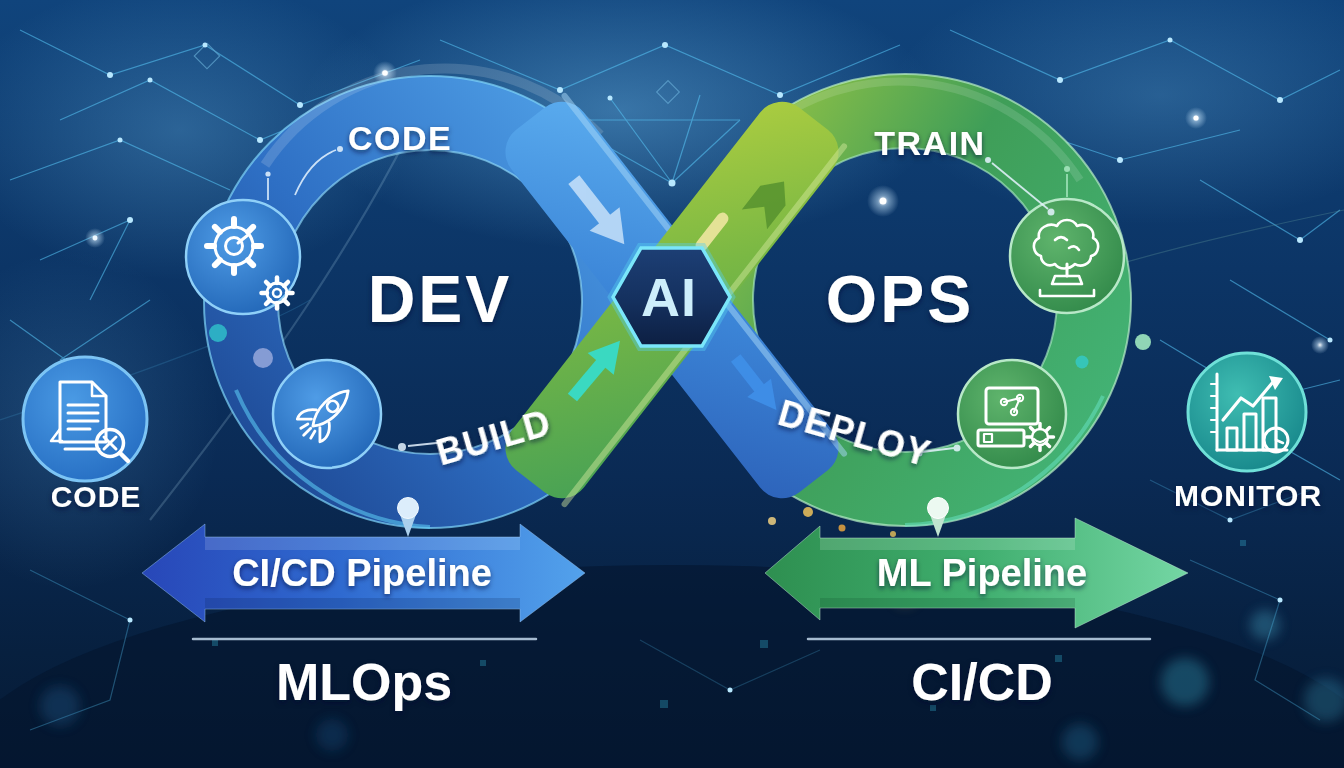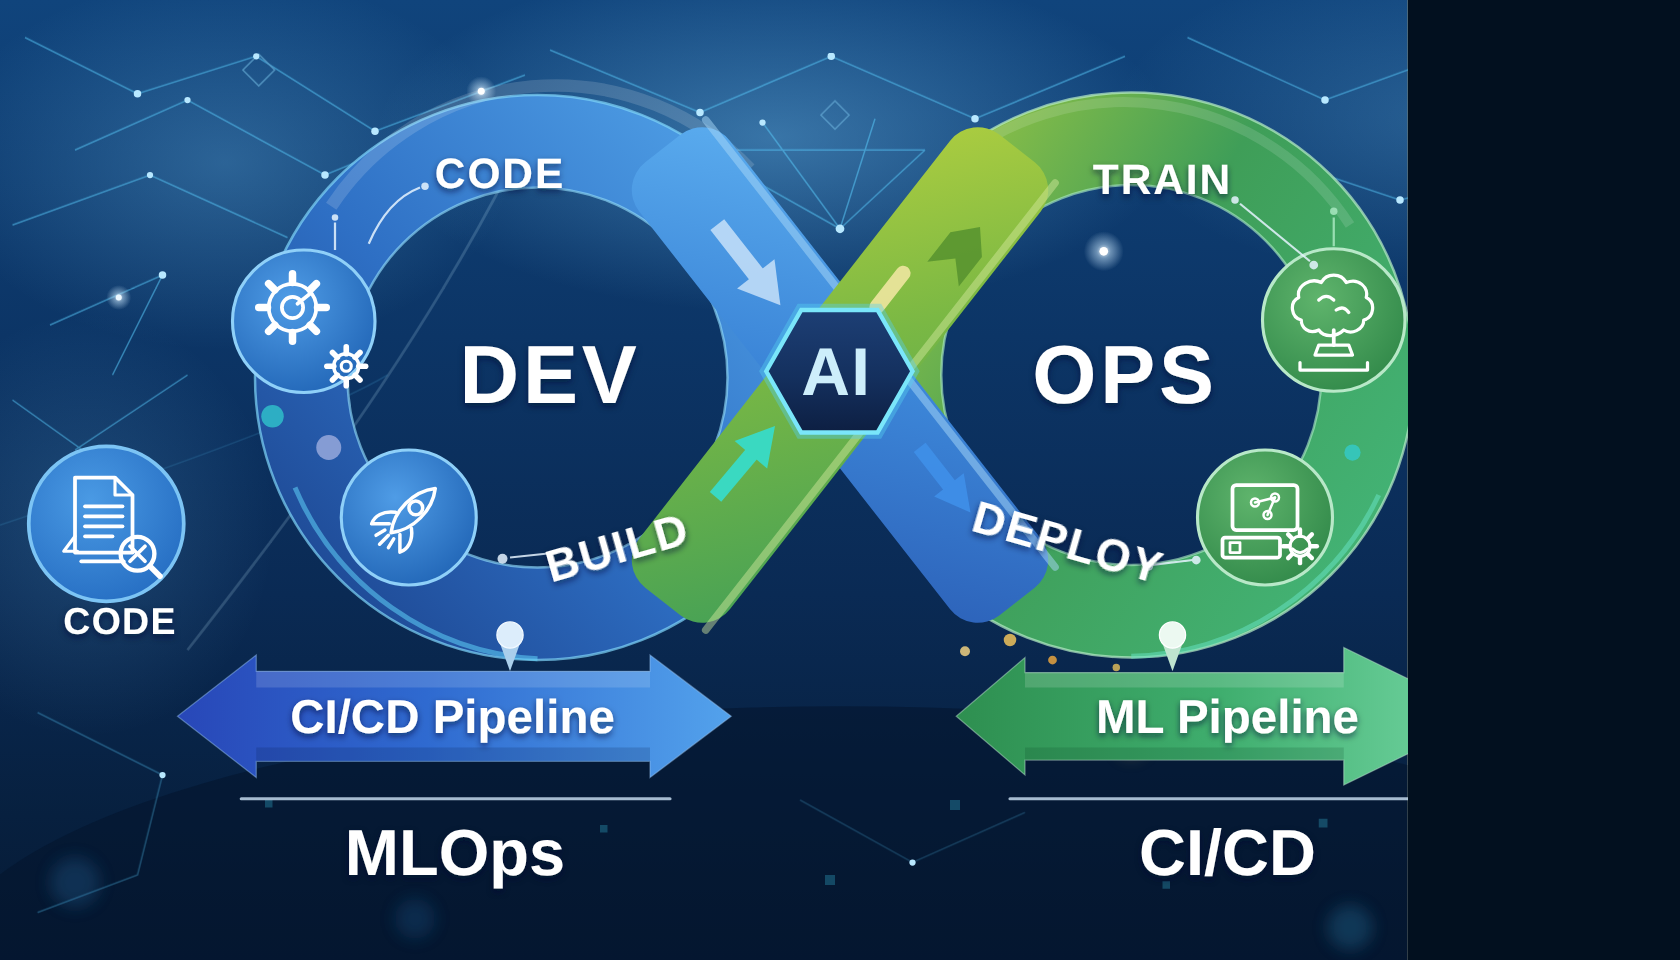--- a/index.html
+++ b/index.html
@@ -1,17 +1,17 @@
 <!DOCTYPE html>
 <html><head>
 <meta charset="utf-8">
 <style>
   html,body{margin:0;padding:0;background:#02101f;}
   .stage{
-    position:relative;width:1126px;height:768px;overflow:hidden;
+    position:relative;width:1344px;height:768px;overflow:hidden;
     background:#fef9c3;
     font-family:"Liberation Sans", sans-serif;
   }
   .stage svg{position:absolute;inset:0;display:block;}
   text{font-family:"Liberation Sans","DejaVu Sans",sans-serif;}
 </style>
 </head>
 <body>
 
 <div class="stage">

